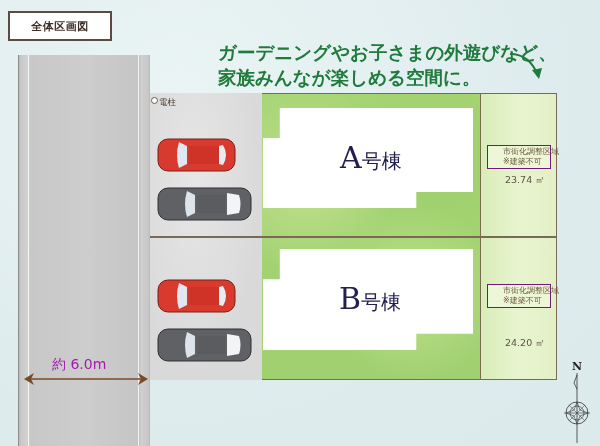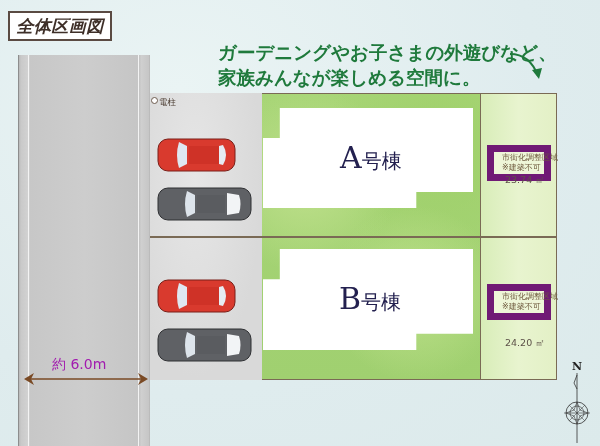--- a/index.html
+++ b/index.html
@@ -8,24 +8,23 @@
     position: relative;
     background: #e3eff0;
     background-image: radial-gradient(ellipse at 30% 20%, #eaf4f4 0%, #dfecee 60%, #dceaeb 100%);
     font-family: "DejaVu Sans", "Liberation Sans", sans-serif;
   }
   .abs { position: absolute; }
 
   .title-box {
     left: 8px; top: 11px; width: 104px; height: 30px;
     background: #ffffff; border: 2px solid #5a4a42;
-    color: #3e2f28; font-weight: bold; font-size: 17px;
+    color: #3e2f28; font-weight: bold; font-size: 11px;
     display: flex; align-items: center; justify-content: center;
     letter-spacing: 0.5px;
-    font-style: italic;
   }
   .caption {
     left: 218px; top: 20px; color: #1f7a3c; font-weight: bold;
     font-size: 18.5px; line-height: 25px; white-space: nowrap; margin-top: 20px;
   }
   .arrow-svg { left: 508px; top: 48px; }
 
   
   .road {
     left: 18px; top: 55px; width: 132px; height: 391px;
@@ -74,23 +73,23 @@
   .bldg-label {
     color: #23204f; font-family: "DejaVu Serif", "Liberation Serif", serif;
     white-space: nowrap;
   }
   .bldg-label .big { font-size: 30px; }
   .bldg-label .small { font-size: 20px; }
   .lbl-a { left: 340px; top: 140px; }
   .lbl-b { left: 339px; top: 281px; }
 
   .zone-box {
-    border: 7px solid #701a75; background: #eef6d8;
+    border: 1px solid #701a75; background: #eef6d8;
     color: #6e5a3e; font-size: 8px; line-height: 10px;
-    padding: 1px 8px; white-space: nowrap;
+    padding: 1px 15px; white-space: nowrap;
   }
   .zone-a { left: 487px; top: 145px; width: 64px; }
   .zone-b { left: 487px; top: 284px; width: 64px; }
   .area { color: #5c5148; font-size: 9.5px; white-space: nowrap; }
   .area-a { left: 505px; top: 174px; }
   .area-b { left: 505px; top: 313px; margin-top: 24px; }
 
   .pole-icon { left: 151px; top: 97px; width: 7px; height: 7px; border: 1px solid #6d5c4f; border-radius: 50%; background: #fff; }
   .pole-label { left: 159px; top: 97px; font-size: 8.5px; color: #4a3b30; }
 

